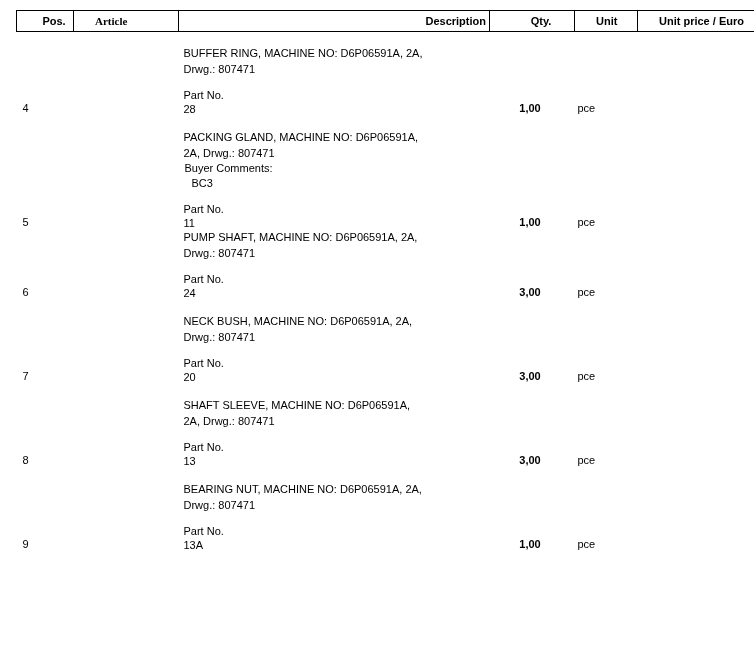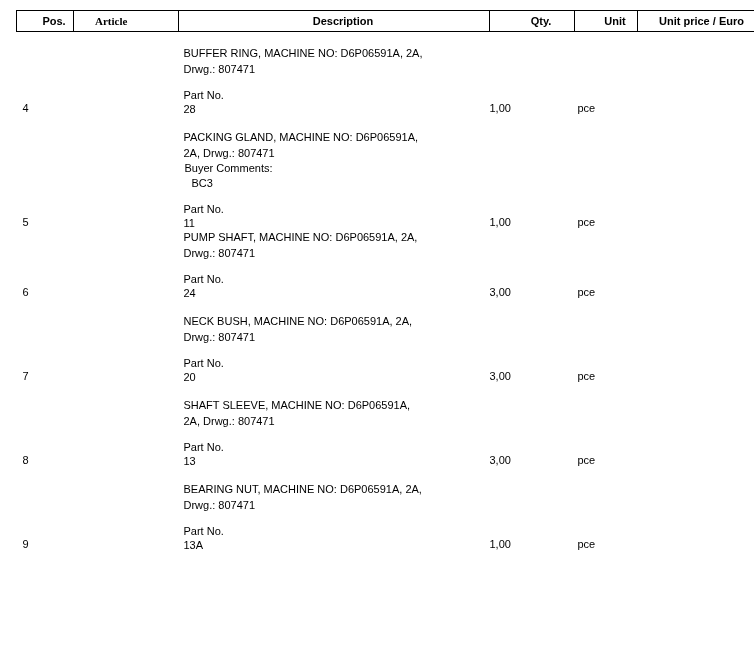--- a/index.html
+++ b/index.html
@@ -38,23 +38,23 @@
     padding: 2px 3px 3px 21px;
     height: 15px;
     vertical-align: middle;
     white-space: nowrap;
   }
   table.items thead th.last {
     border-right: 1px solid #000;
   }
   th.col-pos   { width: 32px;  text-align: center; }
   th.col-art   { width: 80px;  text-align: left; font-family: Liberation Serif, serif; }
-  th.col-desc  { width: 286px; text-align: center; margin-left: 31px; }
+  th.col-desc  { width: 286px; text-align: right; margin-left: 31px; }
   th.col-qty   { width: 60px;  text-align: center; }
-  th.col-unit  { width: 38px;  text-align: center; }
+  th.col-unit  { width: 38px;  text-align: left; }
   th.col-uprice{ width: 94px;  text-align: left; margin-left: 19px; }
   th.col-tprice{ width: 136px; text-align: right; }
 
   tbody td {
     vertical-align: top;
     font-size: 11px;
     padding: 0;
   }
   .row-spacer td { height: 14px; }
 
@@ -63,25 +63,26 @@
     padding-left: 6px;
     vertical-align: bottom;
     padding-bottom: 2px;
   }
   td.c-art { }
   td.c-desc {
     padding-left: 5px;
     line-height: 14px;
   }
   td.c-qty {
-    text-align: left;
+    text-align: center;
     padding-right: 4px;
     vertical-align: bottom;
     padding-bottom: 2px;
     white-space: nowrap;
+    font-weight: bold;
   }
   td.c-unit {
     text-align: left;
     padding-left: 3px;
     vertical-align: bottom;
     padding-bottom: 2px;
   }
   td.c-uprice { text-align: right; padding-right: 6px; }
   td.c-tprice { text-align: right; padding-right: 4px; }
 

